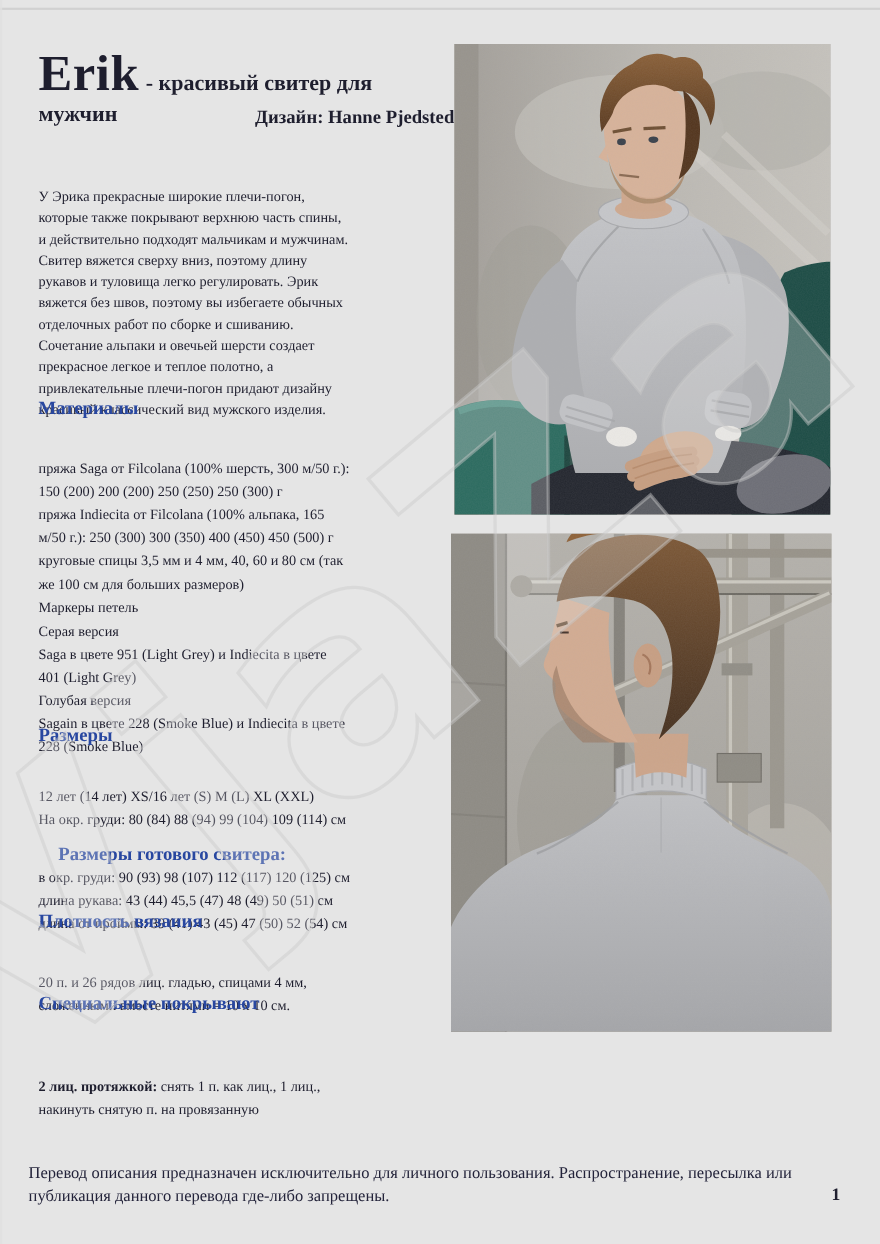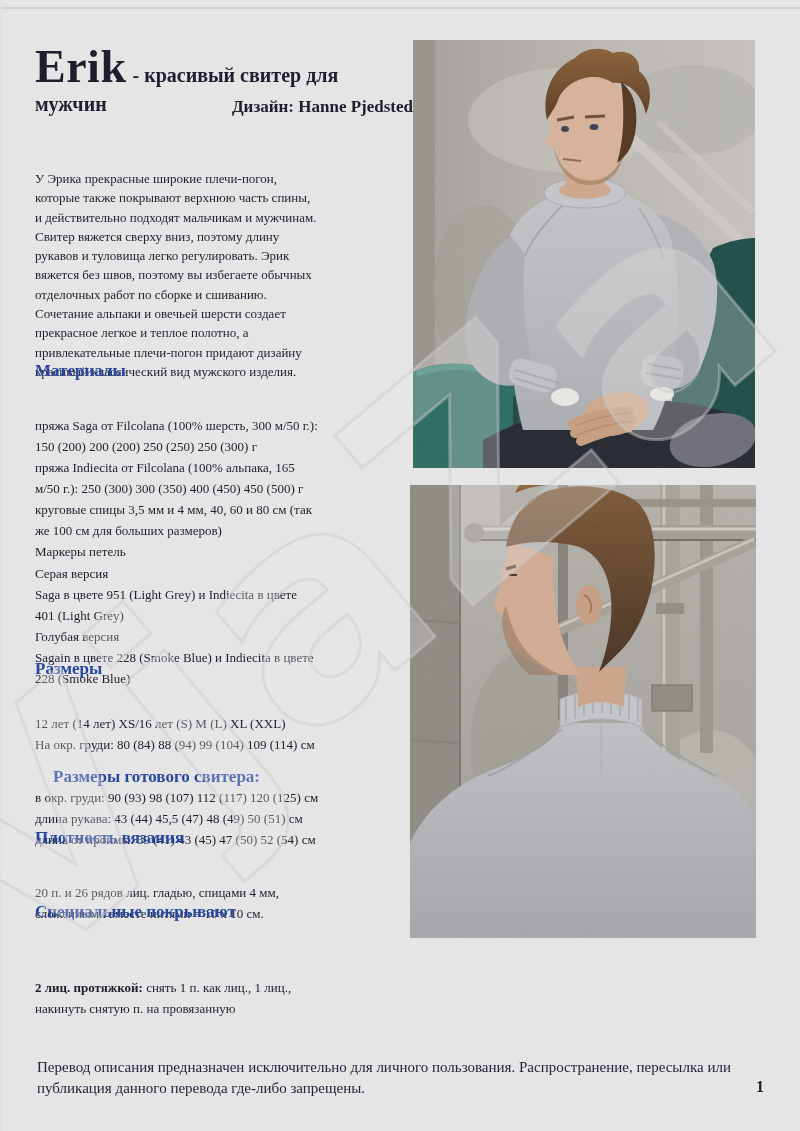--- a/index.html
+++ b/index.html
@@ -36,21 +36,21 @@
   .gauge-b { top:850px; }
   .abbr-h  { top:902px; }
   .abbr-b  { top:924px; }
   .abbr-term { font-weight:bold; }
 
   .photo { position:absolute; overflow:hidden; background:#b3b0aa; }
   .photo svg { display:block; }
   .photo-1 { left:413px; top:40px;  width:342px; height:428px; }
   .photo-2 { left:410px; top:485px; width:346px; height:453px; }
 
-  .footer { position:absolute; left:37px; top:1057px; width:722px;
+  .footer { position:absolute; left:26px; top:1057px; width:722px;
             font-size:15px; line-height:21px; white-space:pre-line; color:#23233a; }
   .page-num { position:absolute; left:756px; top:1078px; font-size:16px; font-weight:bold; }
 
   .watermark-layer { position:absolute; left:0; top:0; width:800px; height:1131px;
                      pointer-events:none; z-index:30; }
 </style>
 </head>
 <body>
 
 <div class="page">

